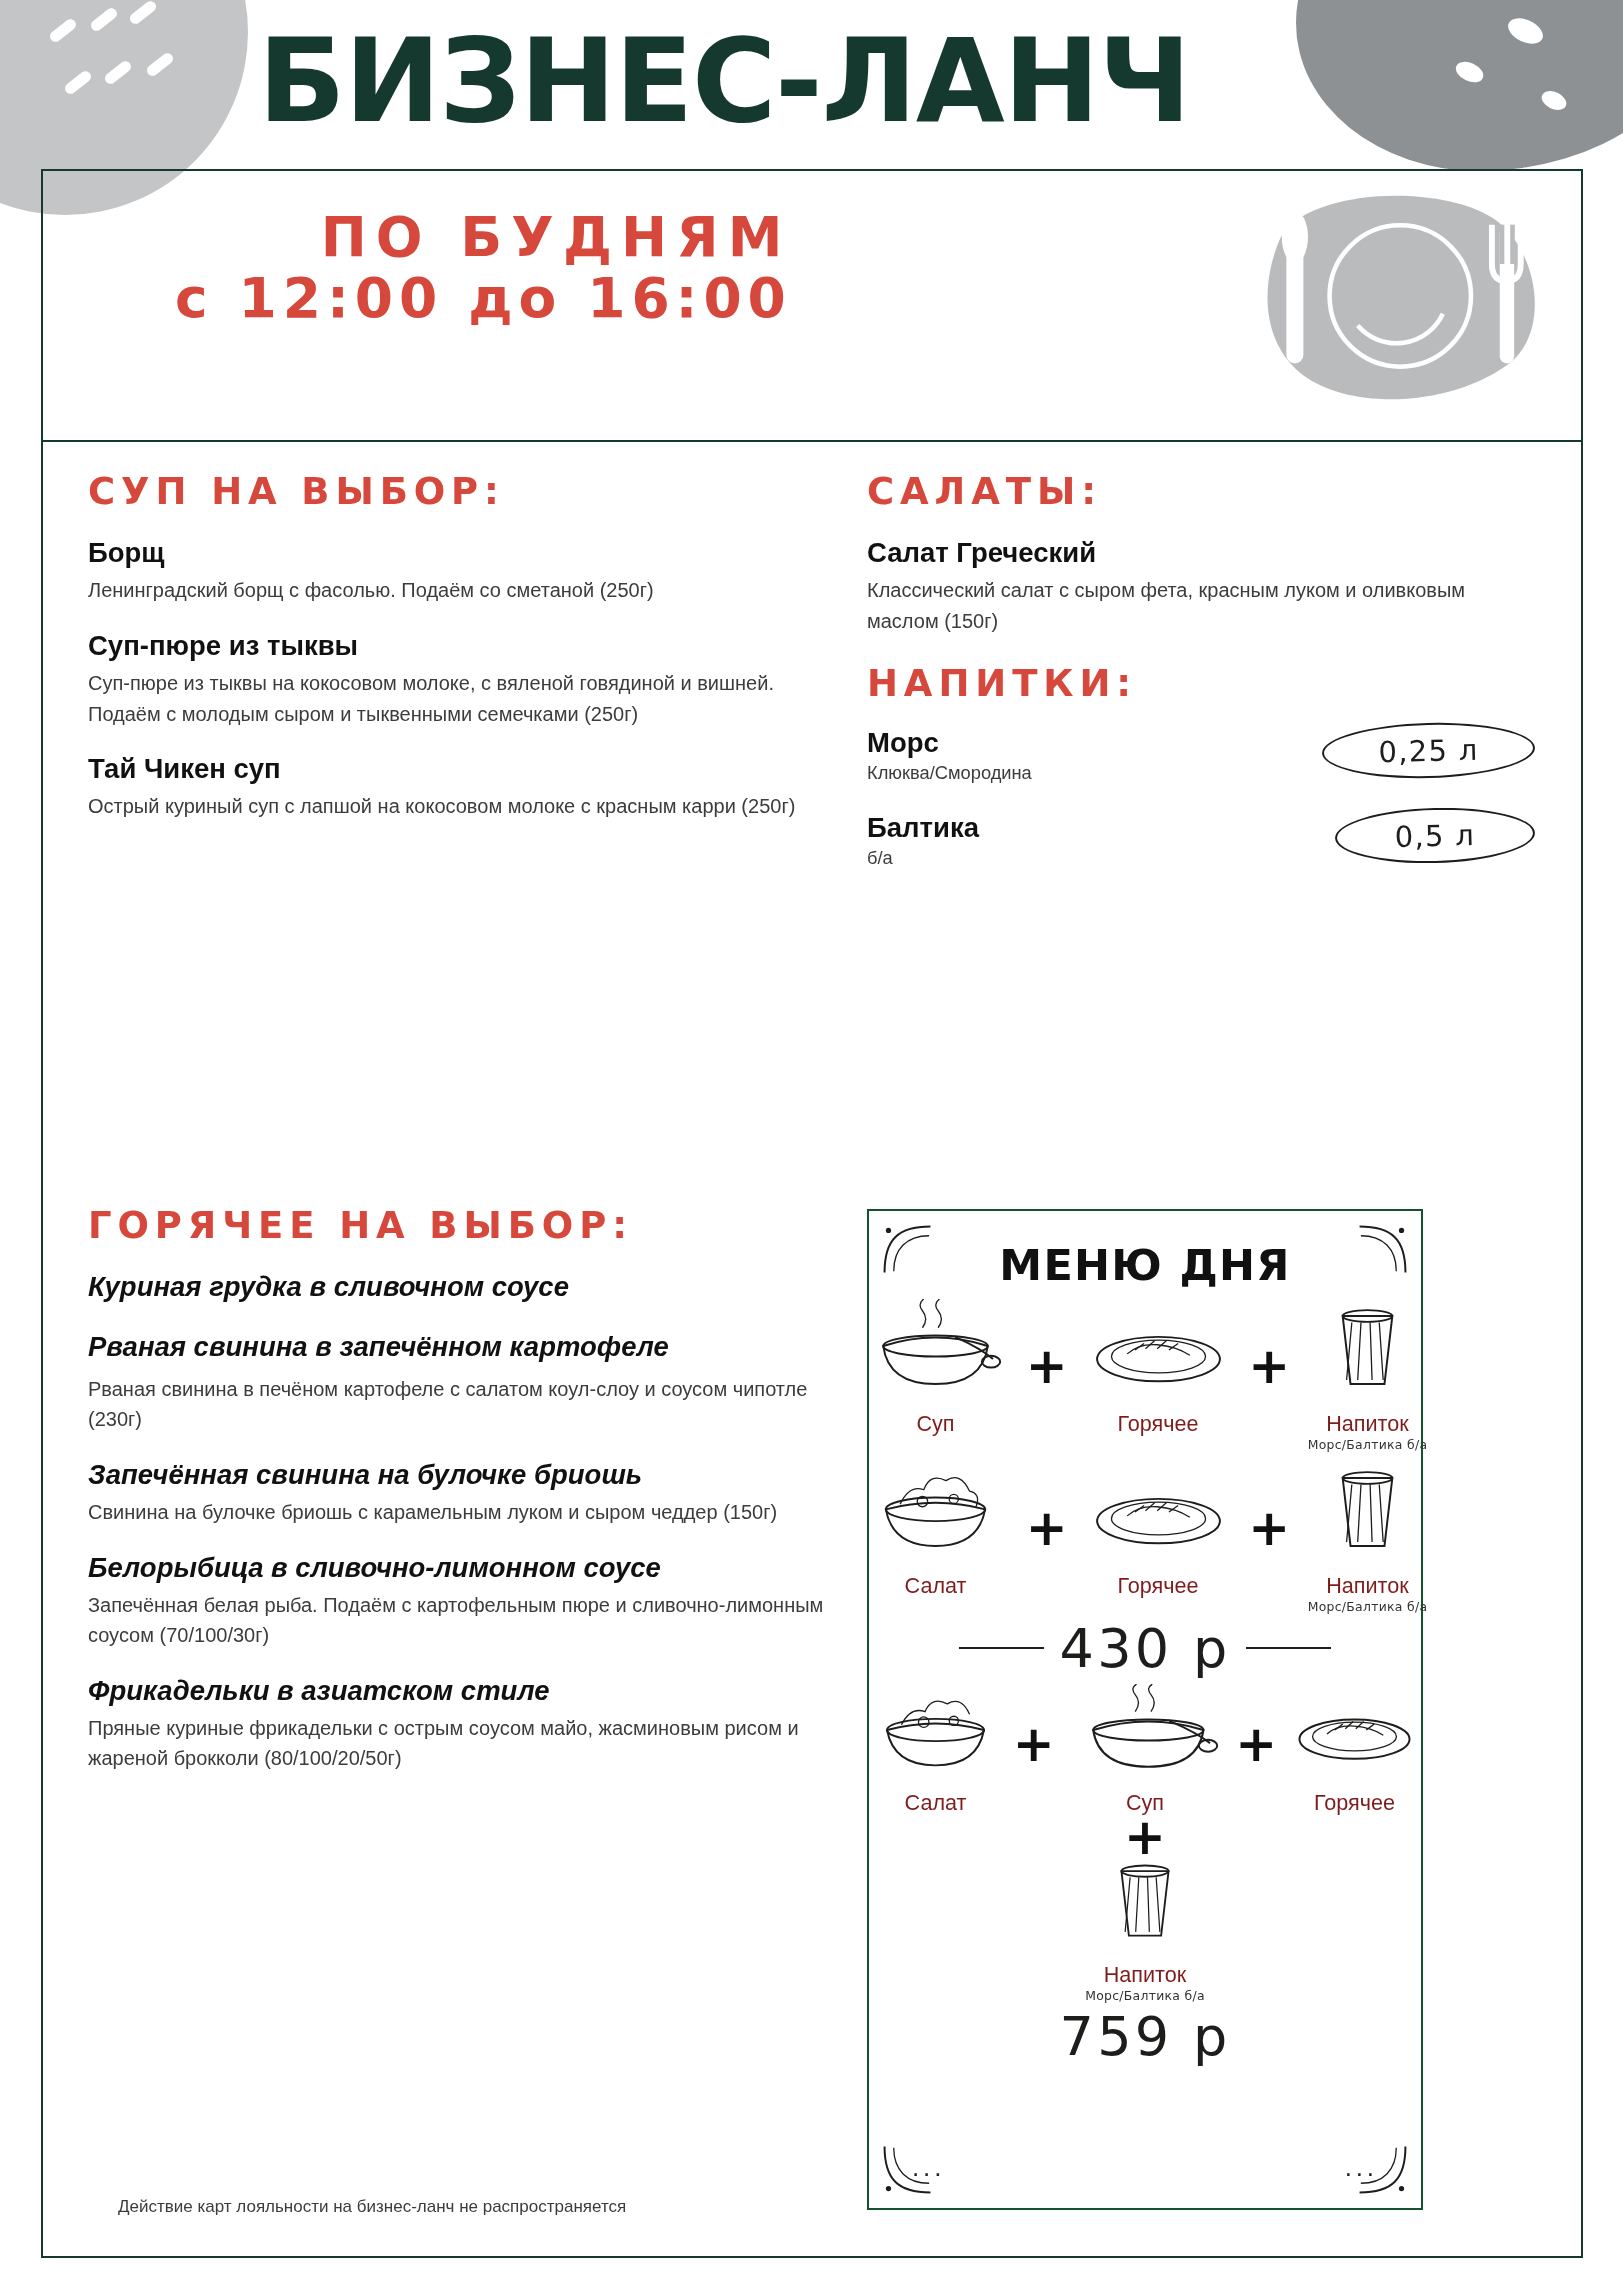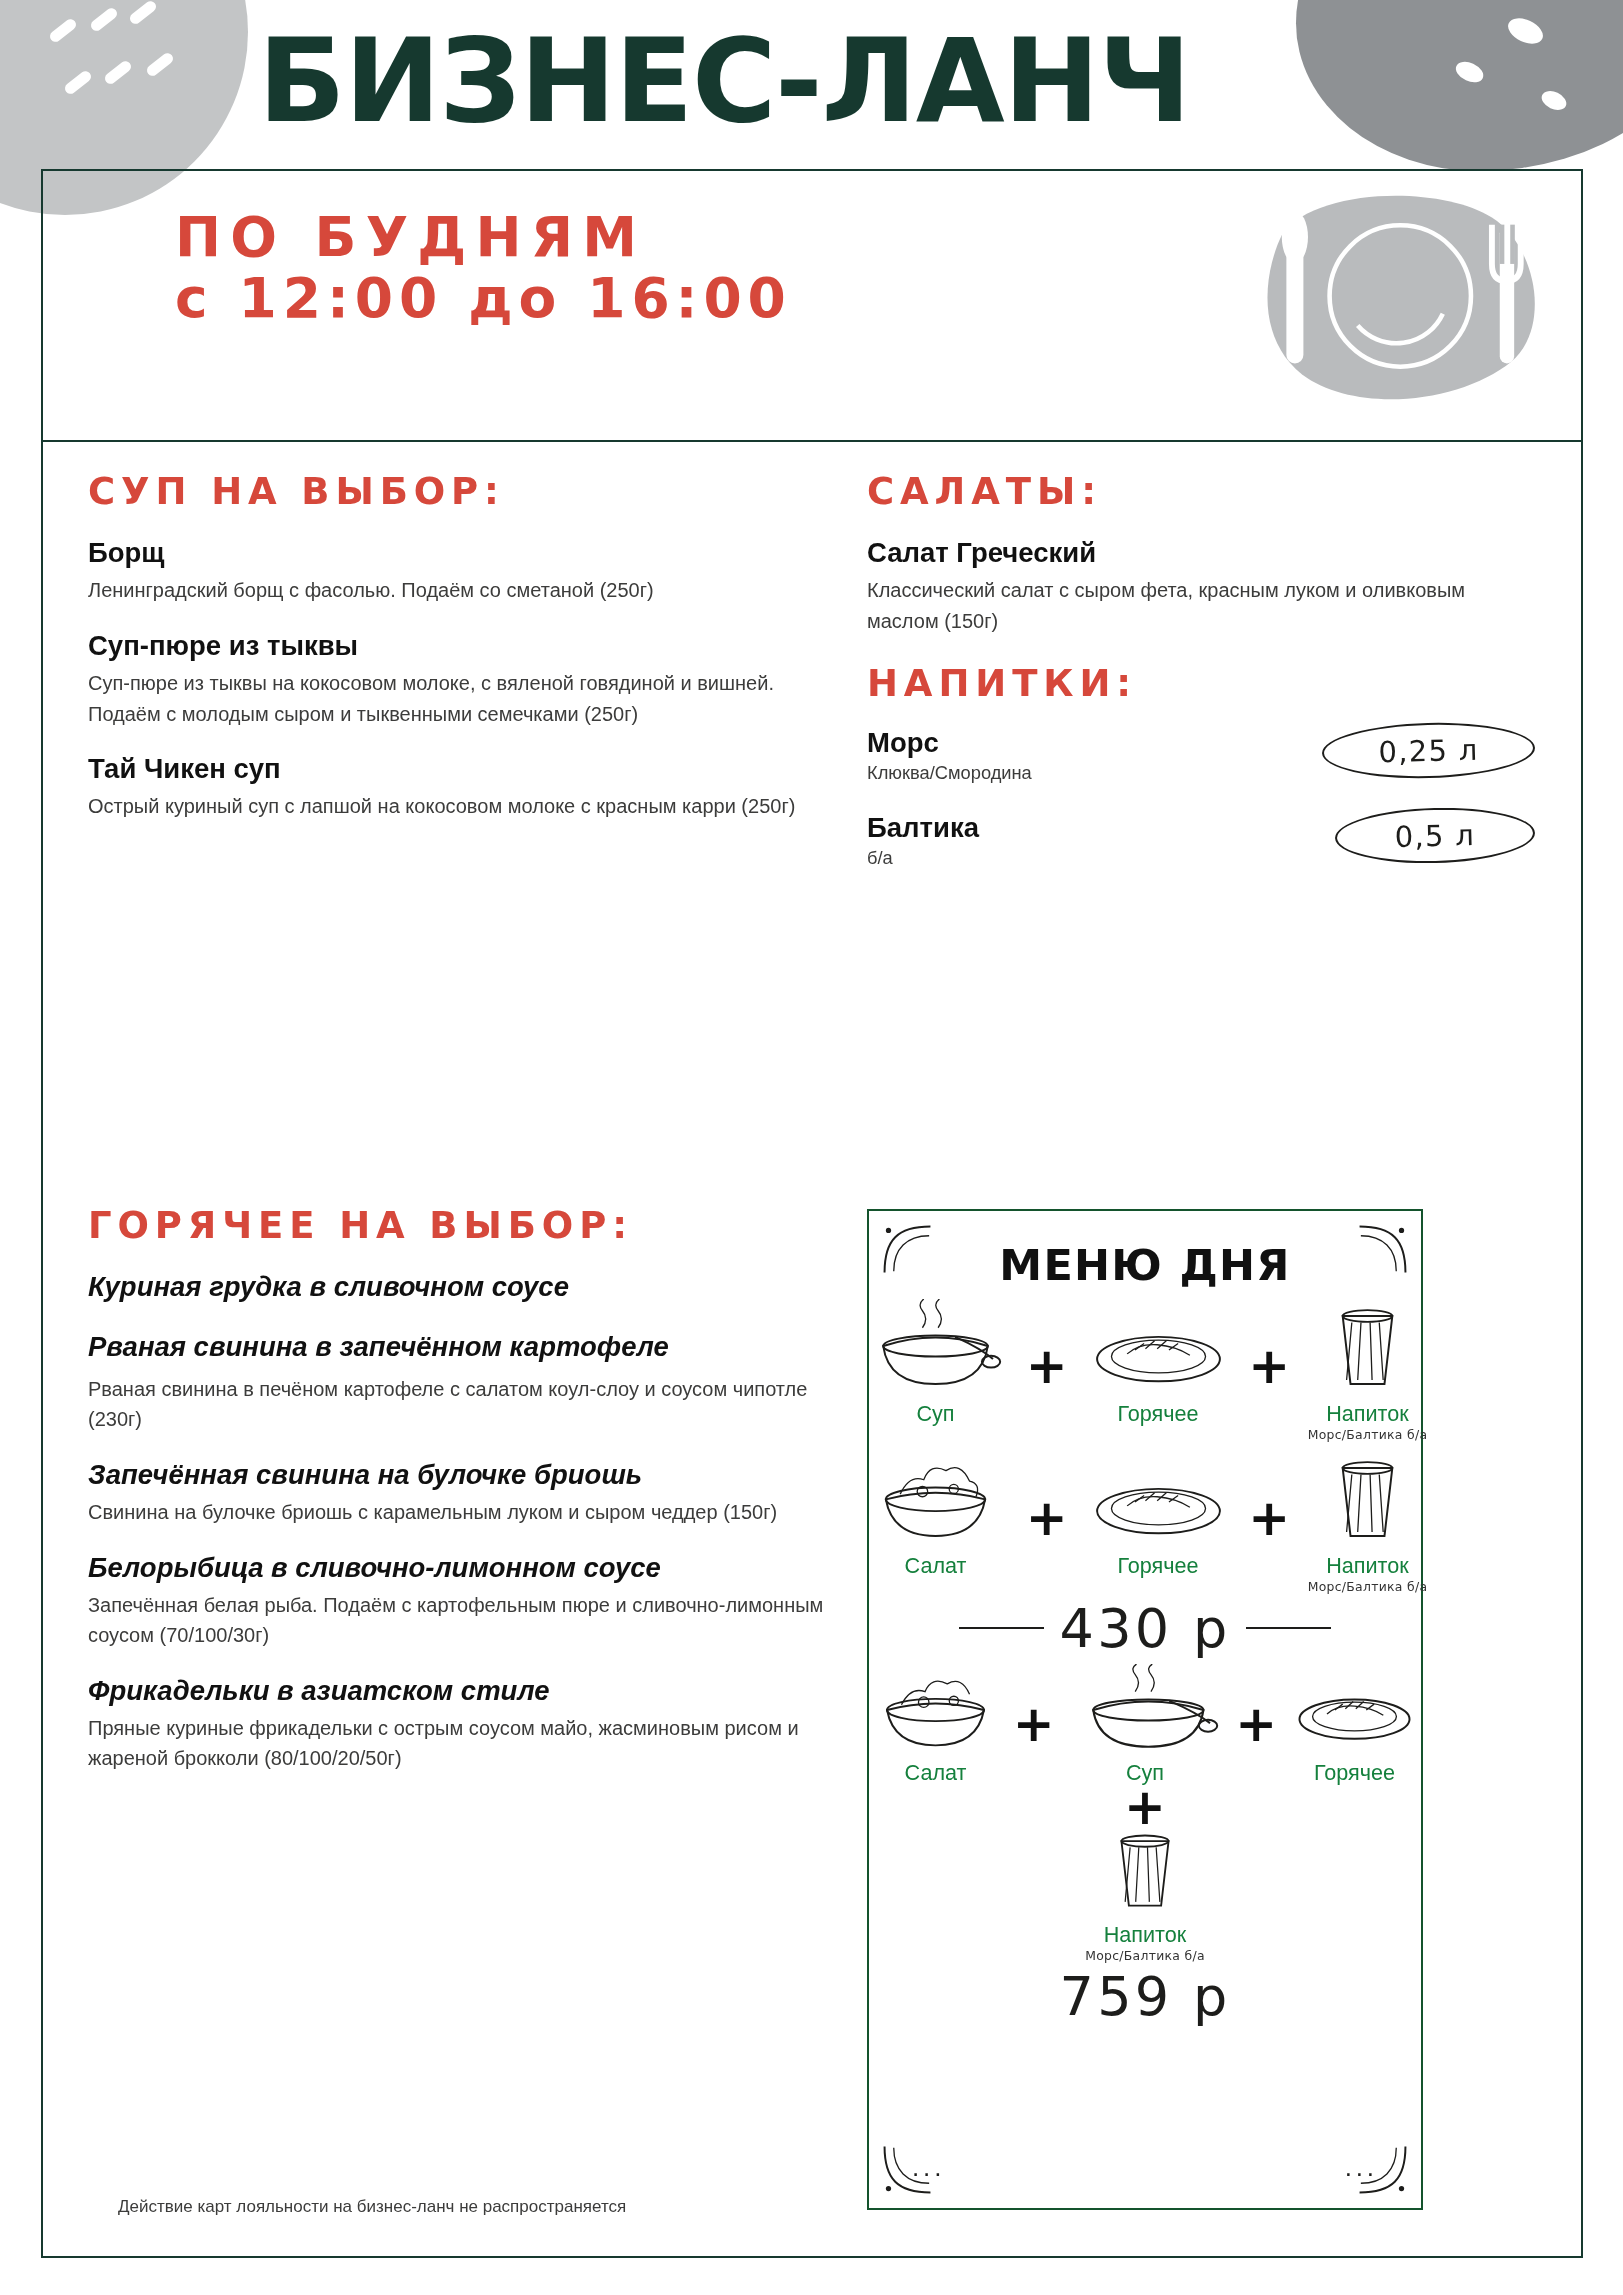--- a/index.html
+++ b/index.html
@@ -96,20 +96,21 @@
     top: 208px;
     z-index: 5;
   }
   .subtitle-1 {
     font-family: "DejaVu Sans", sans-serif;
     font-weight: bold;
     font-size: 55px;
     letter-spacing: 9.2px;
     color: #d6483b;
     line-height: 1.08;
+    text-align: right;
   }
   .subtitle-2 {
     font-family: "DejaVu Sans", sans-serif;
     font-weight: bold;
     font-size: 55px;
     letter-spacing: 5.9px;
     color: #d6483b;
     line-height: 1.15;
   }
 
@@ -241,22 +242,22 @@
     gap: 11.8px;
     margin-top: 9.2px;
   }
   .combo-item {
     width: 157px;
     text-align: center;
   }
   .combo-item.small { width: 131px; }
   .combo-caption {
     font-size: 21.6px;
-    color: #15803d;
-    margin-top: 2px;
+    color: #7f1d1d;
+    margin-top: 12px;
   }
   .combo-subcaption {
     font-family: "DejaVu Sans", sans-serif;
     font-size: 12.4px;
     color: #333;
     letter-spacing: 0.3px;
   }
   .plus {
     font-family: "DejaVu Sans", sans-serif;
     font-size: 50px;

